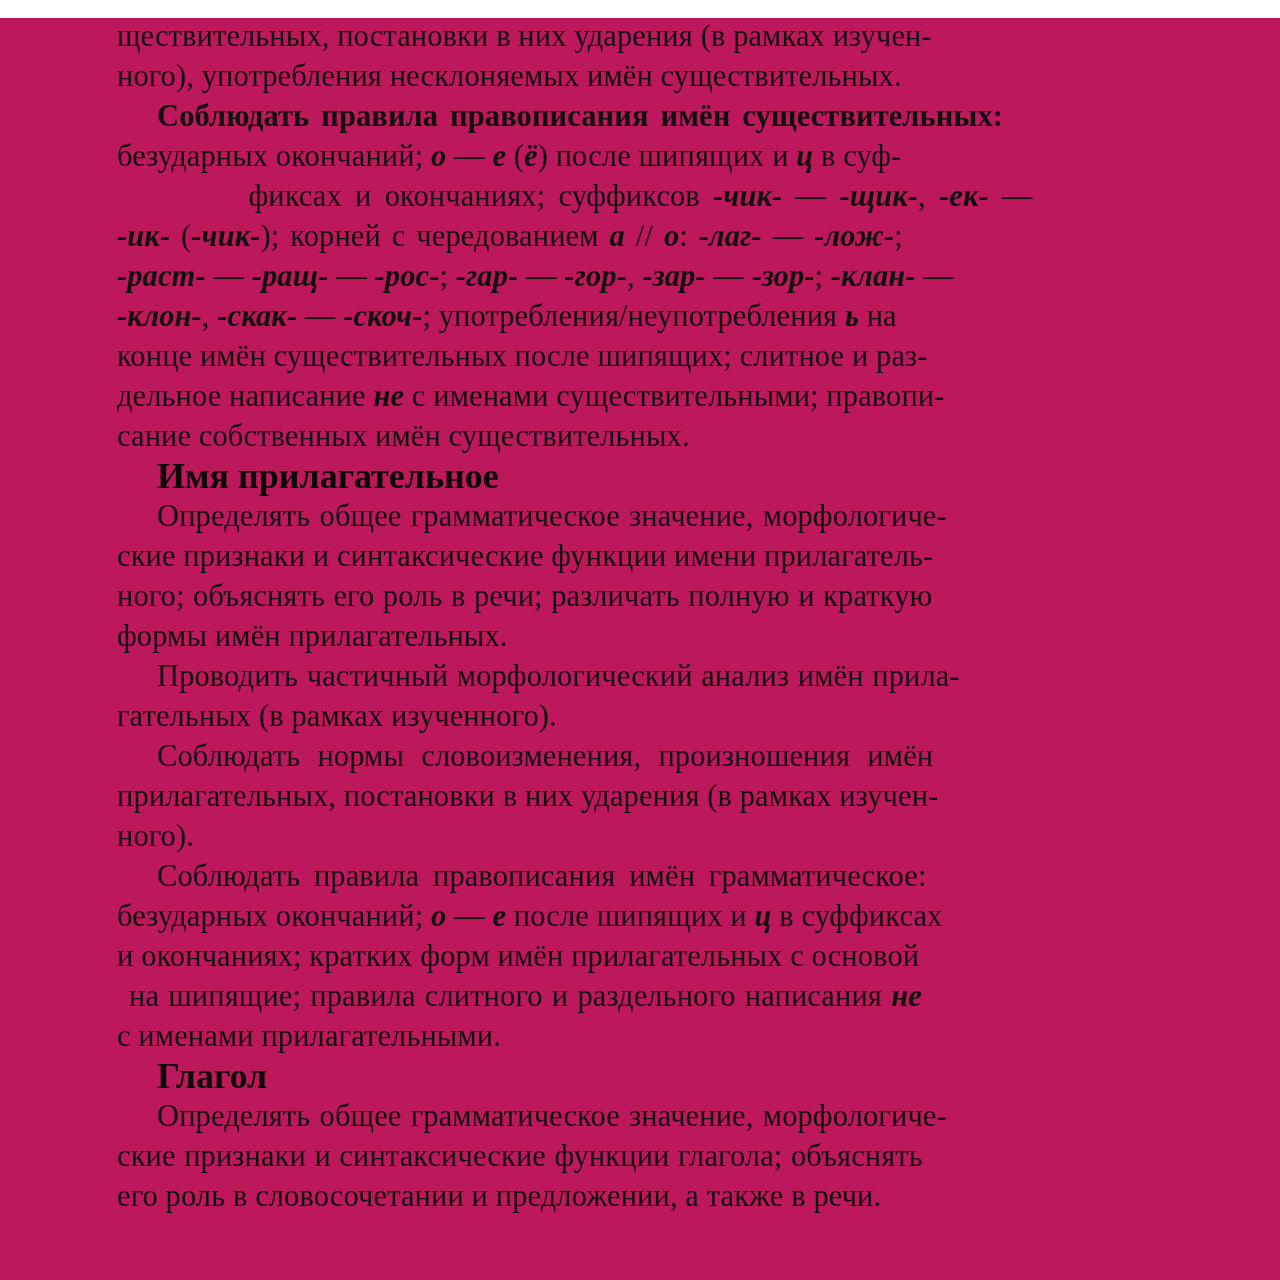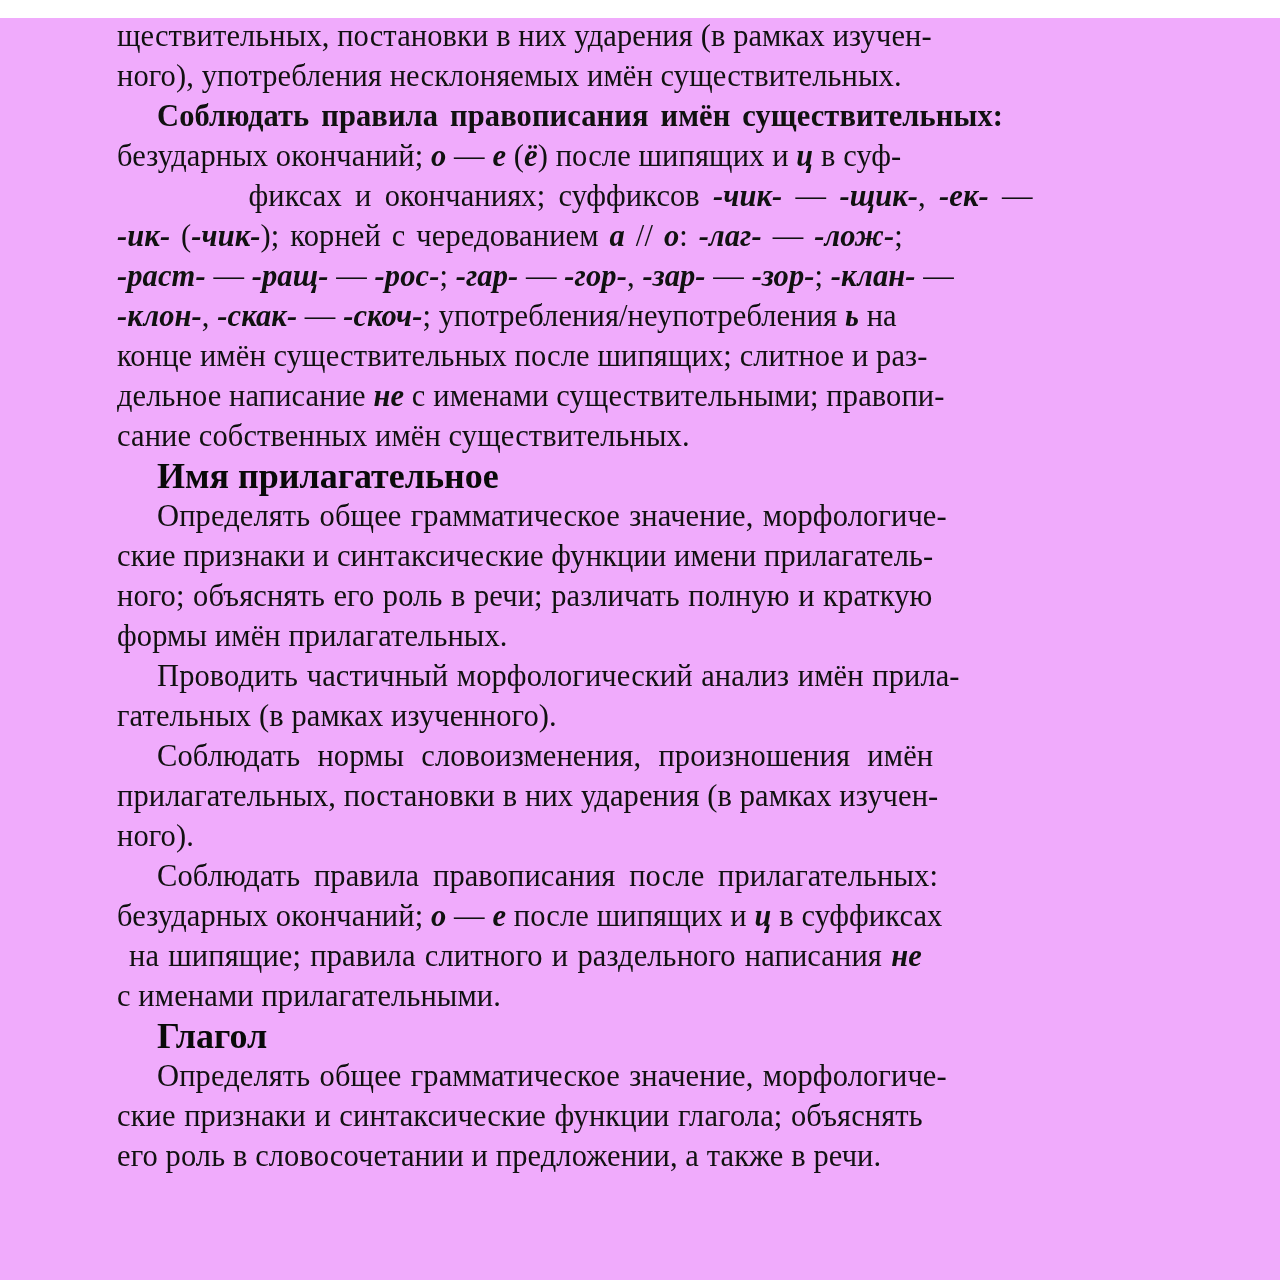--- a/index.html
+++ b/index.html
@@ -4,21 +4,21 @@
 <style>
   html, body {
     margin: 0;
     padding: 0;
     background: #ffffff;
   }
   .page {
     position: relative;
     width: 1280px;
     height: 1280px;
-    background: #f0abfc;
+    background: #be185d;
     overflow: hidden;
     font-family: "Liberation Serif", "DejaVu Serif", serif;
     color: #0d0d0d;
   }
   .col {
     position: absolute;
     left: 117px;
     top: -24px;
     width: 1047px;
   }
@@ -103,22 +103,23 @@
       <div>
         <div class="ln indent" style="word-spacing: 0.9px;"><span class="w">Проводить частичный морфологический анализ имён прила-</span></div>
         <div class="ln"><span class="w">гательных (в рамках изученного).</span></div>
       </div>
       <div>
         <div class="ln indent" style="word-spacing: 9.5px;"><span class="w">Соблюдать нормы словоизменения, произношения имён</span></div>
         <div class="ln"><span class="w">прилагательных, постановки в них ударения (в рамках изучен-</span></div>
         <div class="ln"><span class="w">ного).</span></div>
       </div>
       <div>
-        <div class="ln indent" style="word-spacing: 6px;"><span class="w">Соблюдать правила правописания после прилагательных:</span></div>
+        <div class="ln indent" style="word-spacing: 6px;"><span class="w">Соблюдать правила правописания имён грамматическое:</span></div>
         <div class="ln"><span class="w">безударных окончаний; </span><span class="w bi">о</span><span class="w"> — </span><span class="w bi">е</span><span class="w"> после шипящих и </span><span class="w bi">ц</span><span class="w"> в суффиксах</span></div>
+        <div class="ln"><span class="w">и окончаниях; кратких форм имён прилагательных с основой</span></div>
         <div class="ln" style="word-spacing: 1.5px; margin-left: 12px;"><span class="w">на шипящие; правила слитного и раздельного написания </span><span class="w bi">не</span></div>
         <div class="ln"><span class="w">с именами прилагательными.</span></div>
       </div>
       <div class="hd">Глагол</div>
       <div>
         <div class="ln indent" style="word-spacing: 1.6px;"><span class="w">Определять общее грамматическое значение, морфологиче-</span></div>
         <div class="ln" style="word-spacing: 0.8px;"><span class="w">ские признаки и синтаксические функции глагола; объяснять</span></div>
         <div class="ln"><span class="w">его роль в словосочетании и предложении, а также в речи.</span></div>
       </div>
     </div>

